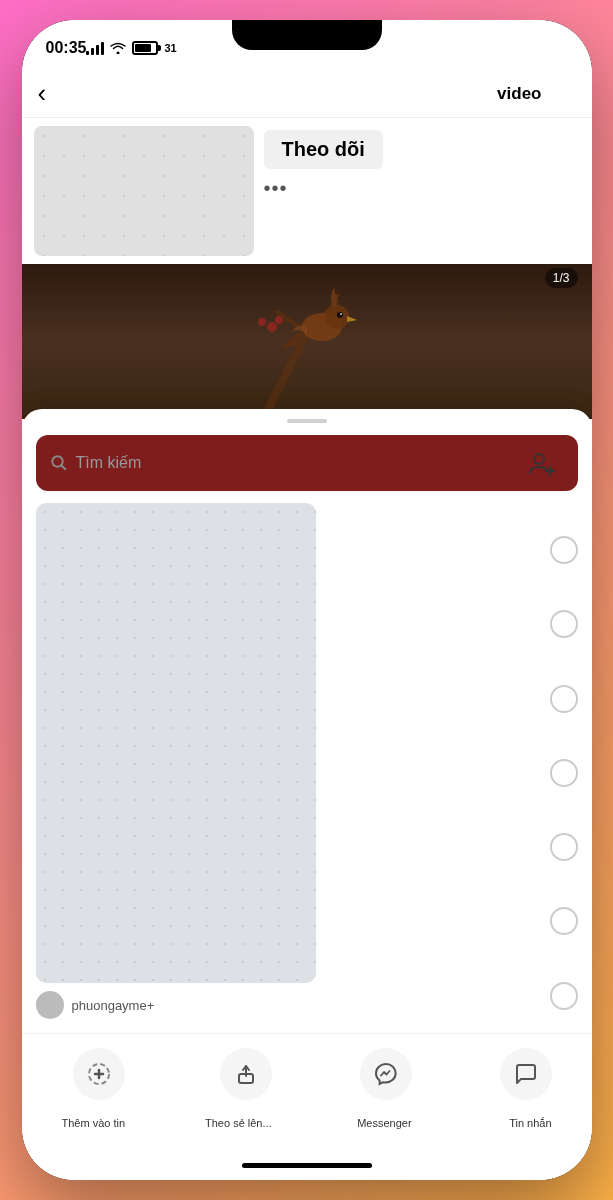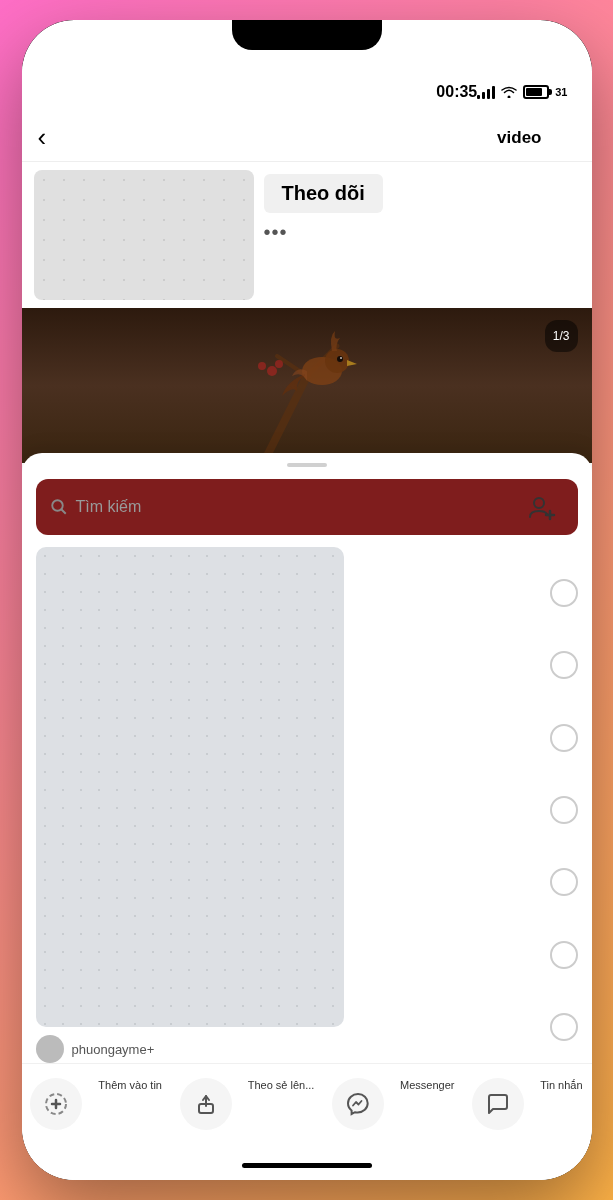--- a/index.html
+++ b/index.html
@@ -47,26 +47,25 @@
       border-radius: 0 0 20px 20px;
       z-index: 100;
     }
 
     
     .status-bar {
       height: 50px;
       background: #fff;
       display: flex;
       align-items: center;
-      justify-content: flex-end;
+      justify-content: flex-start;
       padding: 4px 24px;
       padding-top: 10px;
       position: relative;
       z-index: 10;
-      margin-top: 44px;
     }
 
     .status-time {
       font-size: 16px;
       font-weight: 700;
       color: #000;
     }
 
     .status-icons {
       display: flex;
@@ -220,26 +219,26 @@
 
     
     .bird-silhouette {
       width: 120px;
       height: 140px;
       opacity: 0.7;
     }
 
     .page-indicator {
       position: absolute;
-      top: 12px;
+      top: 4px;
       right: 14px;
       background: rgba(0,0,0,0.5);
       color: #fff;
       font-size: 12px;
-      padding: 9px 8px;
+      padding: 3px 8px;
       border-radius: 12px;
     }
 
     
     .bottom-sheet {
       flex: 1;
       background: #fff;
       border-radius: 20px 20px 0 0;
       display: flex;
       flex-direction: column;
@@ -294,21 +293,21 @@
     
     .contact-area {
       flex: 1;
       display: flex;
       padding: 0 14px;
       gap: 10px;
       overflow: hidden;
     }
 
     .contact-list-left {
-      width: 308px;
+      width: 280px;
       flex-shrink: 0;
     }
 
     .contact-thumbnail {
       width: 100%;
       height: 480px;
       background: #dde0e4;
       border-radius: 10px;
       position: relative;
       overflow: hidden;
@@ -364,21 +363,22 @@
       padding: 14px 0 20px;
       display: flex;
       justify-content: space-around;
       align-items: flex-start;
       border-top: 1px solid #f0f0f0;
       background: #fff;
     }
 
     .action-item {
       display: flex;
-      align-items: flex-start;
+      flex-direction: column;
+      align-items: flex-end;
       gap: 16px;
       cursor: pointer;
       min-width: 60px;
     }
 
     .action-icon-circle {
       width: 52px;
       height: 52px;
       border-radius: 50%;
       background: #f5f5f5;

